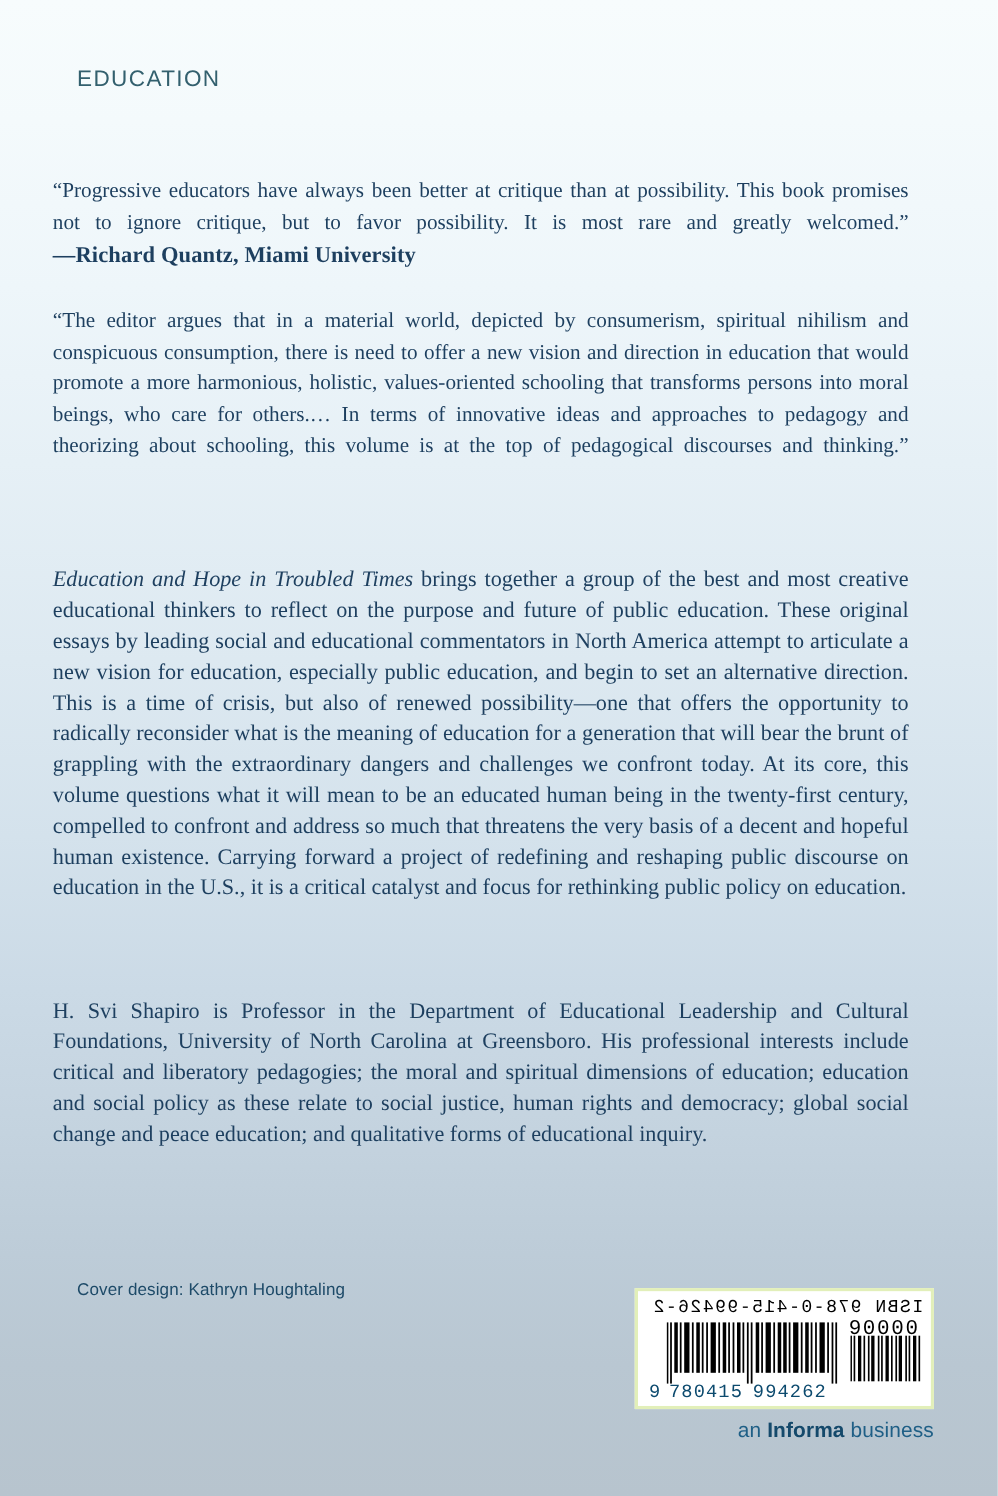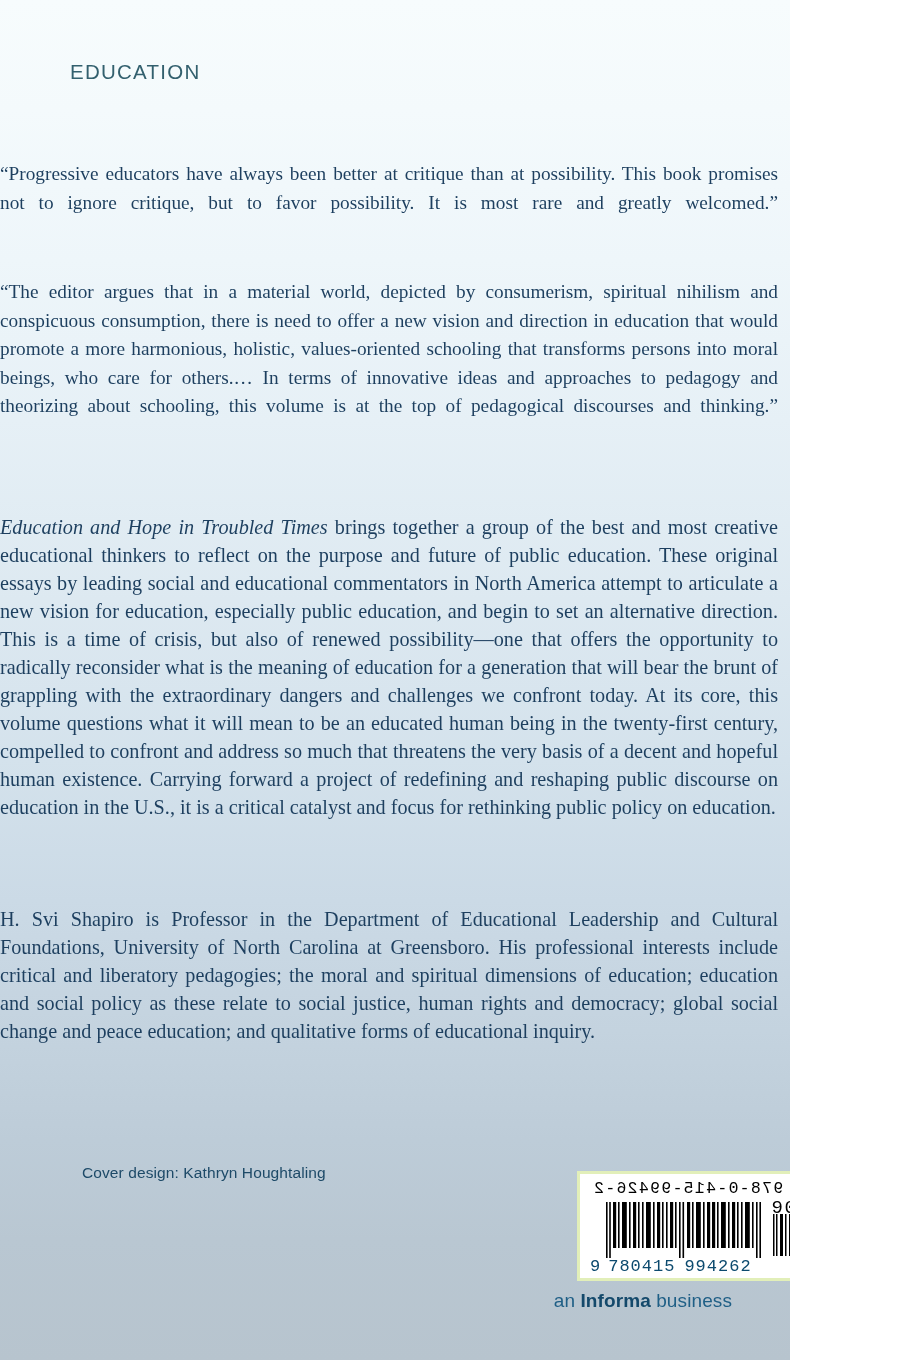--- a/index.html
+++ b/index.html
@@ -9,36 +9,37 @@
   }
   body {
     width: 907px;
     height: 1360px;
     overflow: hidden;
     font-family: "Liberation Serif", serif;
     background: #ffffff;
   }
   .cover {
     position: relative;
-    width: 790px;
+    width: 907px;
     height: 1360px;
     box-sizing: border-box;
     background: linear-gradient(to bottom,
         #f7fcfd 0px,
         #f4fafc 110px,
         #eef6fa 260px,
         #e6f0f6 420px,
         #dde9f1 600px,
         #d4e2ec 760px,
         #cbdae6 900px,
         #c4d3df 1030px,
         #bdccd8 1140px,
         #b9c7d2 1240px,
         #b7c4ce 1360px);
     overflow: hidden;
+    padding-left: 48px;
   }
 
   
   .category {
     position: absolute;
     left: 70px;
     top: 60px;
     font-family: "Liberation Sans", sans-serif;
     font-size: 20.5px;
     letter-spacing: 1.25px;
@@ -95,21 +96,21 @@
     font-style: italic;
     margin-top: 40px;
   }
   .body-para .author-name {
     font-weight: normal;
   }
 
   
   .cover-credit {
     position: absolute;
-    left: 82px;
+    left: 70px;
     top: 1164px;
     font-family: "Liberation Sans", sans-serif;
     font-size: 15.5px;
     color: #1d4a68;
     letter-spacing: 0.1px;
   }
 
   
   .routledge {
     position: absolute;
@@ -254,20 +255,21 @@
 </style>
 </head>
 <body>
 
 <div class="cover">
 
   <div class="category">EDUCATION</div>
 
   <div class="quote block" id="quote-1">
     <p>“Progressive educators have always been better at critique than at possibility. This book promises not to ignore critique, but to favor possibility. It is most rare and greatly welcomed.”</p>
+    <span class="attrib">—Richard Quantz, Miami University</span>
   </div>
 
   <div class="quote block" id="quote-2">
     <p>“The editor argues that in a material world, depicted by consumerism, spiritual nihilism and conspicuous consumption, there is need to offer a new vision and direction in education that would promote a more harmonious, holistic, values-oriented schooling that transforms persons into moral beings, who care for others.… In terms of innovative ideas and approaches to pedagogy and theorizing about schooling, this volume is at the top of pedagogical discourses and thinking.”</p>
   </div>
 
   <p class="body-para" id="summary"><span class="book-title">Education and Hope in Troubled Times</span><span> brings together a group of the best and most creative educational thinkers to reflect on the purpose and future of public education. These original essays by leading social and educational commentators in North America attempt to articulate a new vision for education, especially public education, and begin to set an alternative direction. This is a time of crisis, but also of renewed possibility—one that offers the opportunity to radically reconsider what is the meaning of education for a generation that will bear the brunt of grappling with the extraordinary dangers and challenges we confront today. At its core, this volume questions what it will mean to be an educated human being in the twenty-first century, compelled to confront and address so much that threatens the very basis of a decent and hopeful human existence. Carrying forward a project of redefining and reshaping public discourse on education in the U.S., it is a critical catalyst and focus for rethinking public policy on education.</span></p>
 
   <p class="body-para" id="bio"><span class="author-name">H. Svi Shapiro</span><span> is Professor in the Department of Educational Leadership and Cultural Foundations, University of North Carolina at Greensboro. His professional interests include critical and liberatory pedagogies; the moral and spiritual dimensions of education; education and social policy as these relate to social justice, human rights and democracy; global social change and peace education; and qualitative forms of educational inquiry.</span></p>
 

